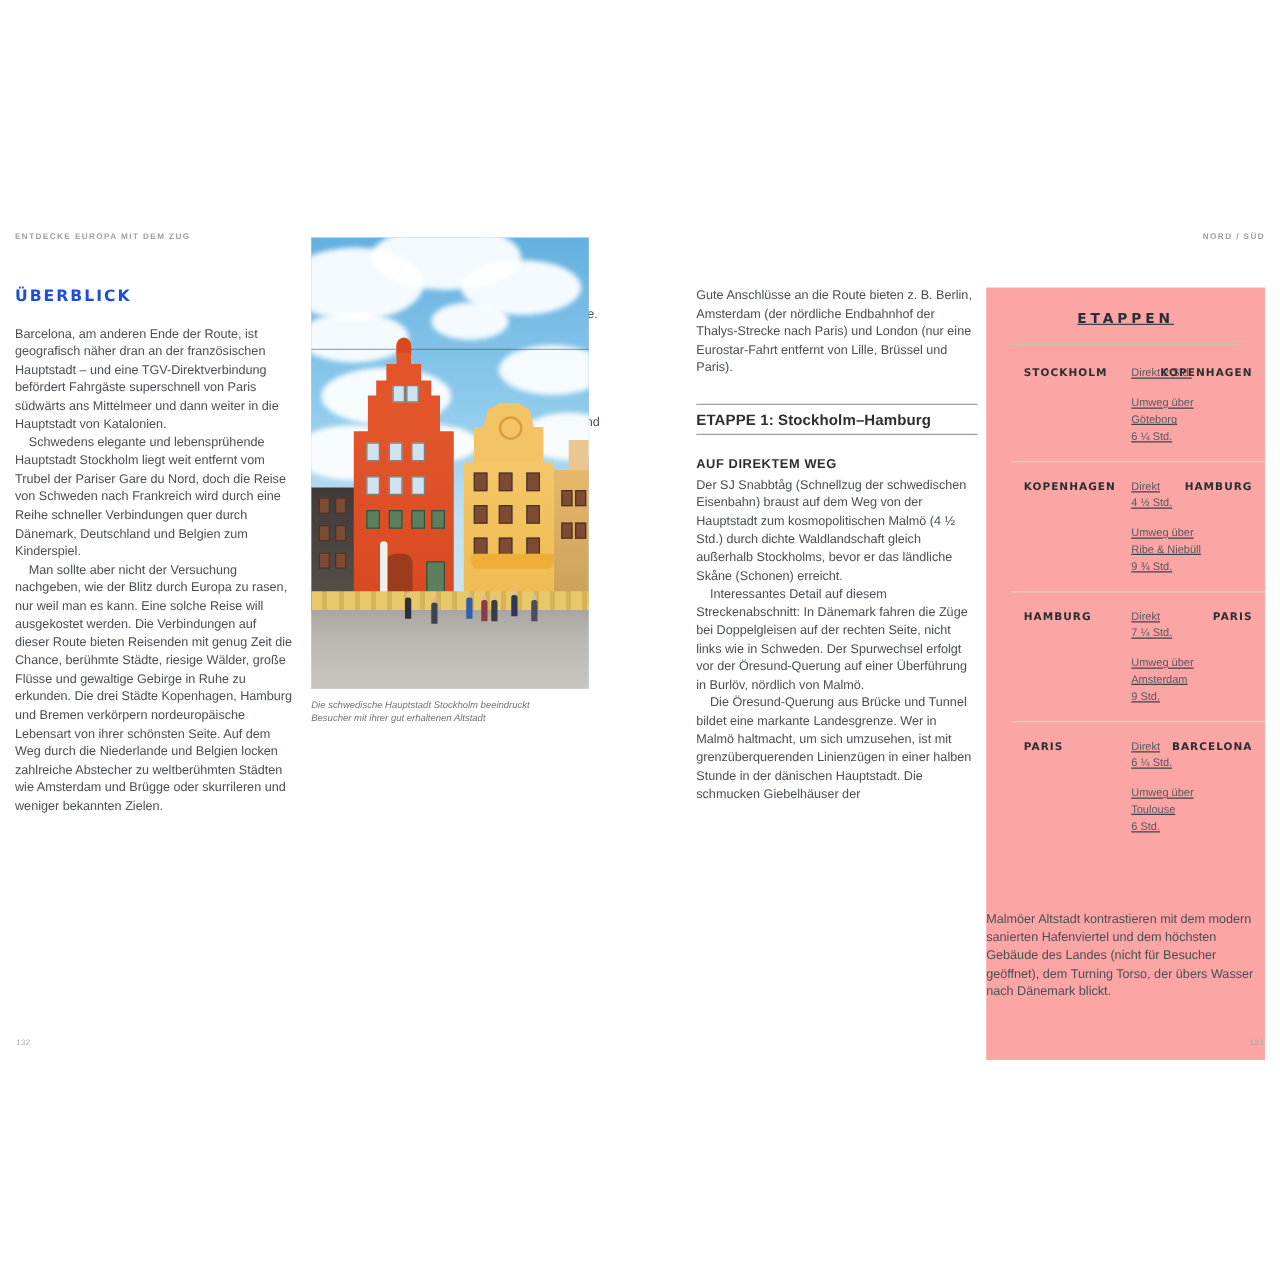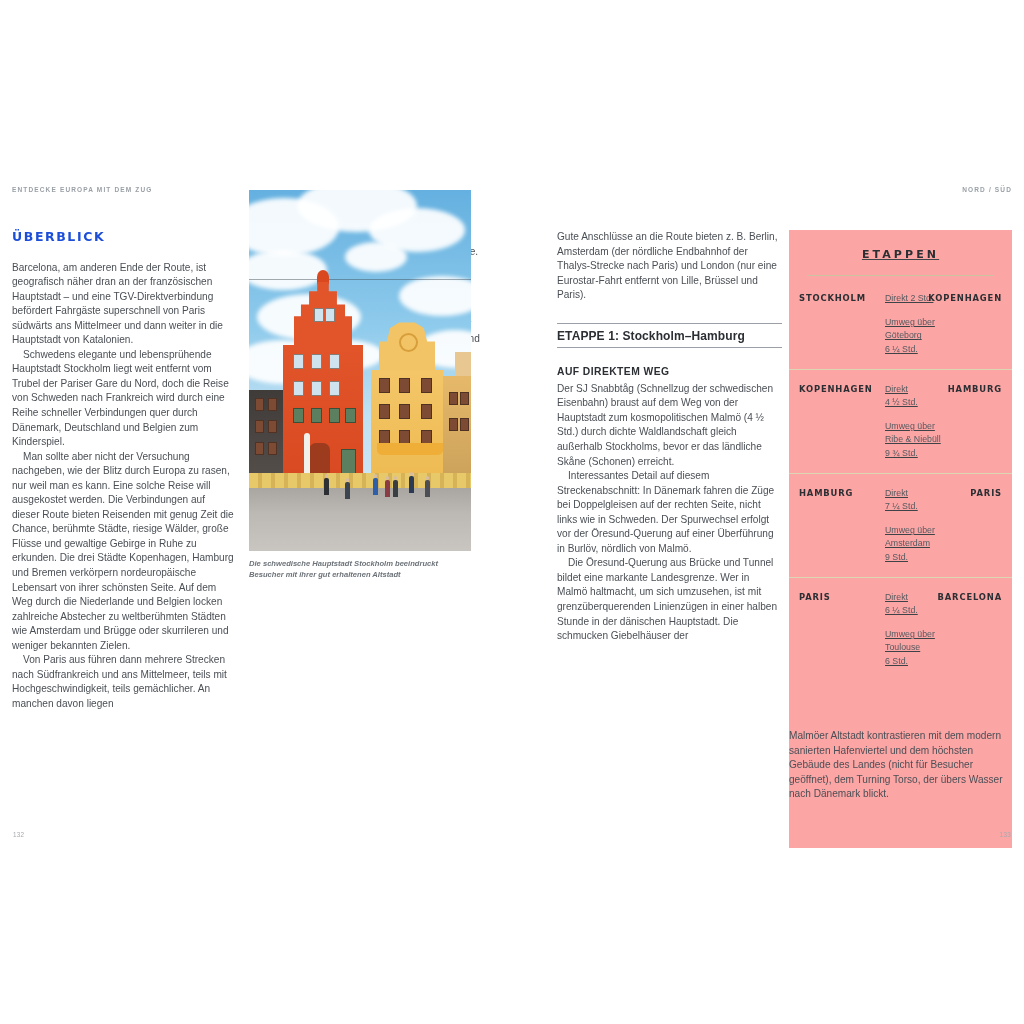--- a/index.html
+++ b/index.html
@@ -65,21 +65,20 @@
     color: #1d4ed8;
     font-family: "DejaVu Sans", sans-serif;
   }
 
   
   .photo-block {
     position: absolute;
     left: 249px;
     top: 190px;
     width: 222px;
-    font-weight: bold;
   }
   .photo {
     position: relative;
     width: 222px;
     height: 361px;
     overflow: hidden;
     background: #8fc3e8;
   }
   .sky {
     position: absolute; inset: 0;
@@ -229,21 +228,21 @@
     font-weight: 700;
     letter-spacing: 3.1px;
     color: #2b2f33;
     font-family: "DejaVu Sans", sans-serif;
   }
   .panel-rule {
     margin: 14px 18px 0 18px;
     height: 1px;
     background: #ccc4a0;
   }
-  .etappen-rows { margin-top: 3px; }
+  .etappen-rows { margin-top: 3px; margin-left: 20px; }
   .etappe-row {
     position: relative;
     padding: 13px 10px 13px 10px;
     min-height: 78px;
     box-sizing: border-box;
   }
   .etappe-row + .etappe-row { border-top: 1px solid #ddd6b2; }
   .row-grid {
     position: relative;
     height: 100%;
@@ -298,21 +297,20 @@
   <div class="runhead left">ENTDECKE EUROPA MIT DEM ZUG</div>
   <div class="runhead right">NORD / SÜD</div>
 
   <div class="cols">
 
     <div class="col col1">
       <h2 class="section-title">ÜBERBLICK</h2>
       <p>Barcelona, am anderen Ende der Route, ist geografisch näher dran an der französischen Hauptstadt – und eine TGV-Direktverbindung befördert Fahrgäste superschnell von Paris südwärts ans Mittelmeer und dann weiter in die Hauptstadt von Katalonien.</p>
       <p>Schwedens elegante und lebensprühende Hauptstadt Stockholm liegt weit entfernt vom Trubel der Pariser Gare du Nord, doch die Reise von Schweden nach Frankreich wird durch eine Reihe schneller Verbindungen quer durch Dänemark, Deutschland und Belgien zum Kinderspiel.</p>
       <p>Man sollte aber nicht der Versuchung nachgeben, wie der Blitz durch Europa zu rasen, nur weil man es kann. Eine solche Reise will ausgekostet werden. Die Verbindungen auf dieser Route bieten Reisenden mit genug Zeit die Chance, berühmte Städte, riesige Wälder, große Flüsse und gewaltige Gebirge in Ruhe zu erkunden. Die drei Städte Kopenhagen, Hamburg und Bremen verkörpern nordeuropäische Lebensart von ihrer schönsten Seite. Auf dem Weg durch die Niederlande und Belgien locken zahlreiche Abstecher zu weltberühmten Städten wie Amsterdam und Brügge oder skurrileren und weniger bekannten Zielen.</p>
-      <p>Von Paris aus führen dann mehrere Strecken nach Südfrankreich und ans Mittelmeer, teils mit Hochgeschwindigkeit, teils gemächlicher. An manchen davon liegen</p>
     </div>
 
     <div class="col col2">
       <p>die Attraktionen so dicht gedrängt, dass man eigentlich an jedem Bahnhof aussteigen müsste. Eine lohnende Alternative ist die Route über Toulouse und Ziele weiter südlich Richtung Pyrenäen. Sie bietet tiefe Einblicke in die europäische Eisenbahngeschichte, denn hier rattern Züge unterschiedlicher Spurweiten über historische Gleisstrecken durch uralte Dörfer und urzeitliche Gebirge.</p>
     </div>
 
     <div class="col col3">
       <p>Gute Anschlüsse an die Route bieten z. B. Berlin, Amsterdam (der nördliche Endbahnhof der Thalys-Strecke nach Paris) und London (nur eine Eurostar-Fahrt entfernt von Lille, Brüssel und Paris).</p>
       <div class="etappe-head">ETAPPE 1: Stockholm–Hamburg</div>
       <h3 class="sub-head">AUF DIREKTEM WEG</h3>

